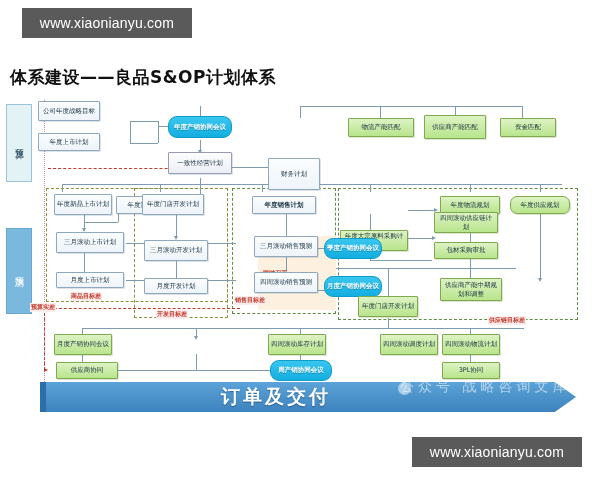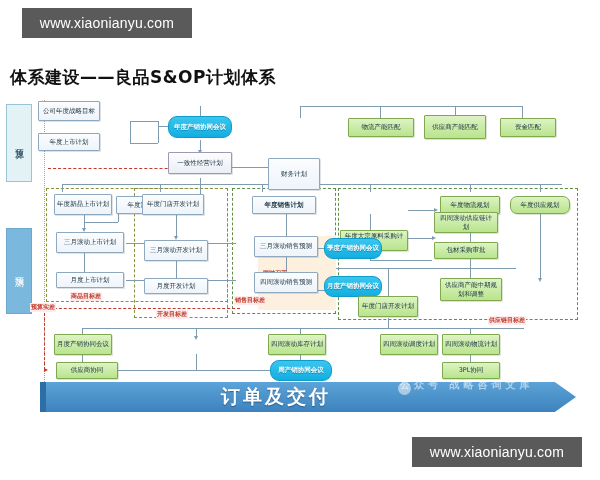--- a/index.html
+++ b/index.html
@@ -142,22 +142,22 @@
     font-family:"DejaVu Sans",sans-serif;
   }
   #banner-tail {
     position:absolute; left:40px; top:382px; width:10px; height:30px;
     background:#2e6ea6;
   }
 
   
   #ch-wm {
     position:absolute; left:400px; top:378px;
-    font-size:10px; color:rgba(255,255,255,.55);
-    letter-spacing:4px; font-weight:bold;
+    font-size:14px; color:rgba(255,255,255,.55);
+    letter-spacing:4px; font-weight:normal;
     pointer-events:none;
     font-family:"DejaVu Sans",sans-serif;
   }
   #ch-wm-dot {
     position:absolute; left:398px; top:382px; width:13px; height:13px;
     border-radius:50%; background:rgba(255,255,255,.5);
   }
 </style>
 </head>
 <body>

